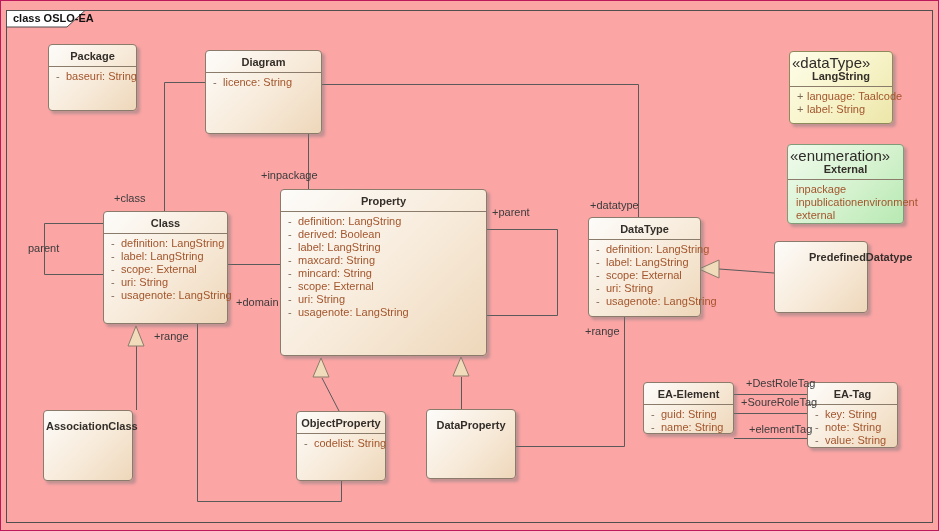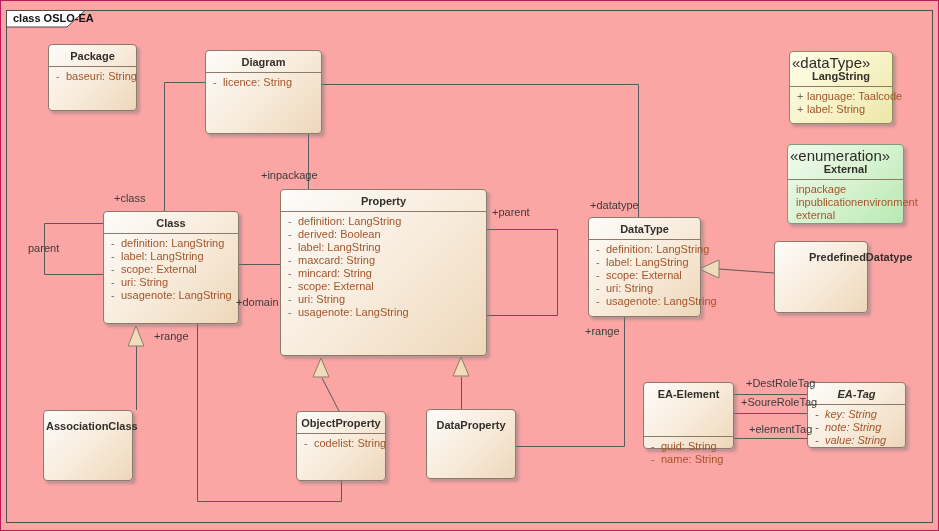--- a/index.html
+++ b/index.html
@@ -78,21 +78,21 @@
         <div class="box-title">Diagram</div>
       </div>
     <div class="box-attrs">
         <div class="row">
           <span class="vis">-</span>
           <span class="atext">licence: String</span>
         </div>
       </div>
   </div>
 
-  <div class="uml-box" style="left:102px;top:210px;width:136px;height:113px;">
+  <div class="uml-box" style="left:102px;top:210px;width:125px;height:113px;">
     <div class="box-head">
         <div class="box-title">Class</div>
       </div>
     <div class="box-attrs">
         <div class="row">
           <span class="vis">-</span>
           <span class="atext">definition: LangString</span>
         </div>
         <div class="row">
           <span class="vis">-</span>
@@ -233,37 +233,37 @@
         </div>
       </div>
   </div>
 
   <div class="uml-box" style="left:425px;top:408px;width:90px;height:70px;">
     <div class="box-head tall">
         <div class="box-title">DataProperty</div>
       </div>
   </div>
 
-  <div class="uml-box" style="left:642px;top:381px;width:91px;height:67px;gap:32px;">
+  <div class="uml-box" style="left:642px;top:381px;width:91px;height:52px;">
     <div class="box-head">
         <div class="box-title">EA-Element</div>
       </div>
     <div class="box-attrs">
         <div class="row">
           <span class="vis">-</span>
           <span class="atext">guid: String</span>
         </div>
         <div class="row">
           <span class="vis">-</span>
           <span class="atext">name: String</span>
         </div>
       </div>
   </div>
 
-  <div class="uml-box" style="left:806px;top:381px;width:99px;height:66px;font-style:italic;">
+  <div class="uml-box" style="left:806px;top:381px;width:91px;height:66px;">
     <div class="box-head">
         <div class="box-title">EA-Tag</div>
       </div>
     <div class="box-attrs">
         <div class="row">
           <span class="vis">-</span>
           <span class="atext">key: String</span>
         </div>
         <div class="row">
           <span class="vis">-</span>

